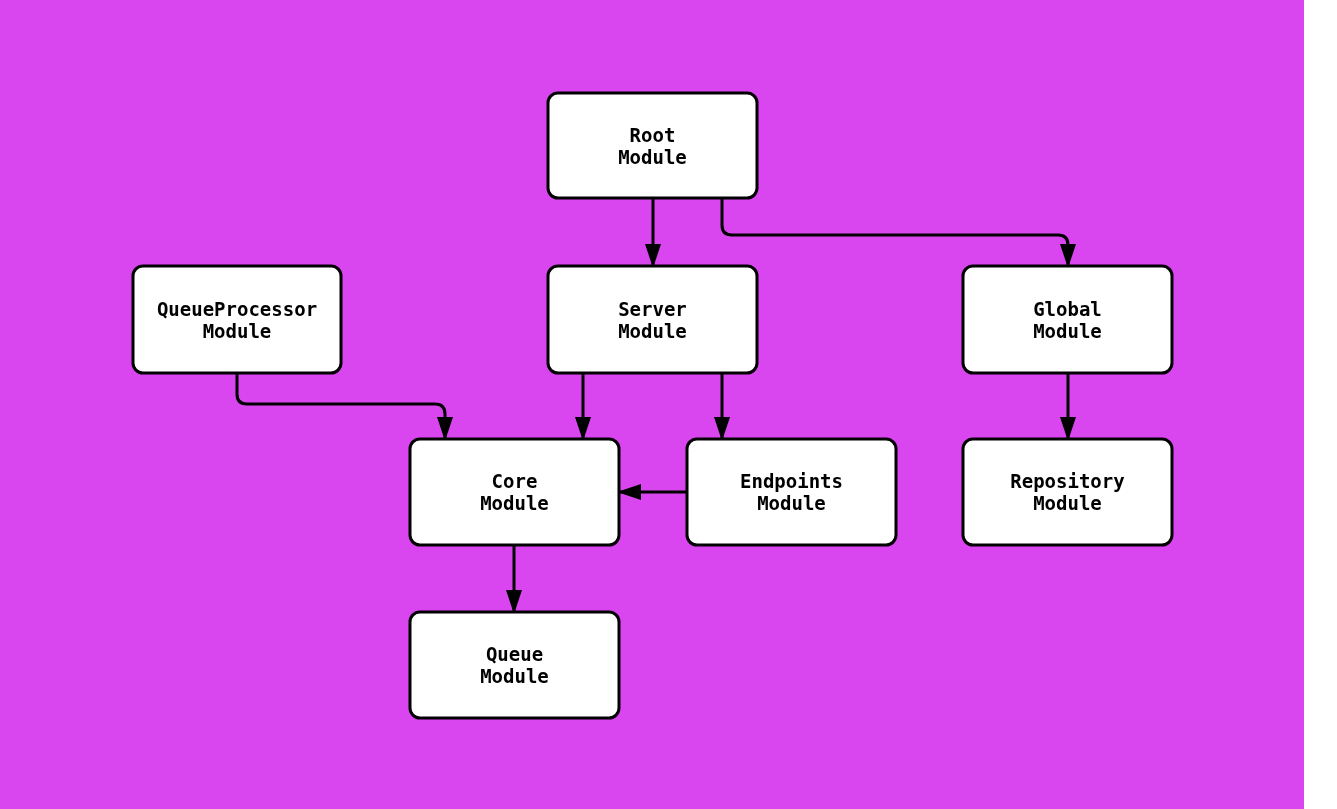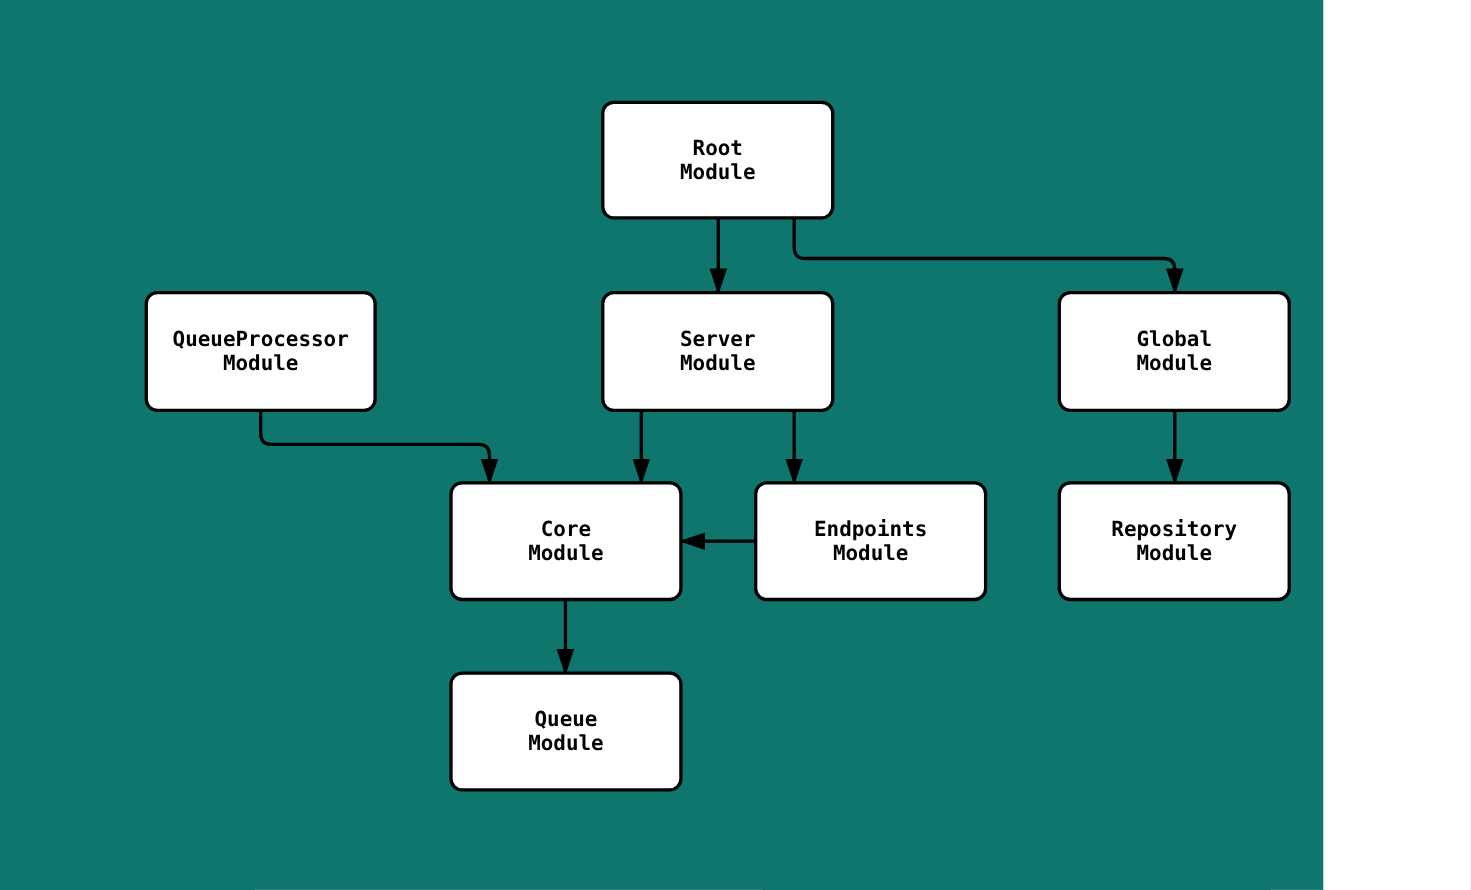--- a/index.html
+++ b/index.html
@@ -6,23 +6,23 @@
     margin: 0;
     padding: 0;
     width: 1337px;
     height: 809px;
     background: #ffffff;
     overflow: hidden;
     font-family: "DejaVu Sans Mono", monospace;
   }
   #canvas {
     position: relative;
-    width: 1203px;
+    width: 1304px;
     height: 809px;
-    background: #0f766e;
+    background: #d946ef;
   }
   svg { display: block; }
   .node-rect {
     fill: #ffffff;
     stroke: #000000;
   }
   .node-label {
     fill: #000000;
     font-family: "DejaVu Sans Mono", monospace;
     font-weight: bold;

